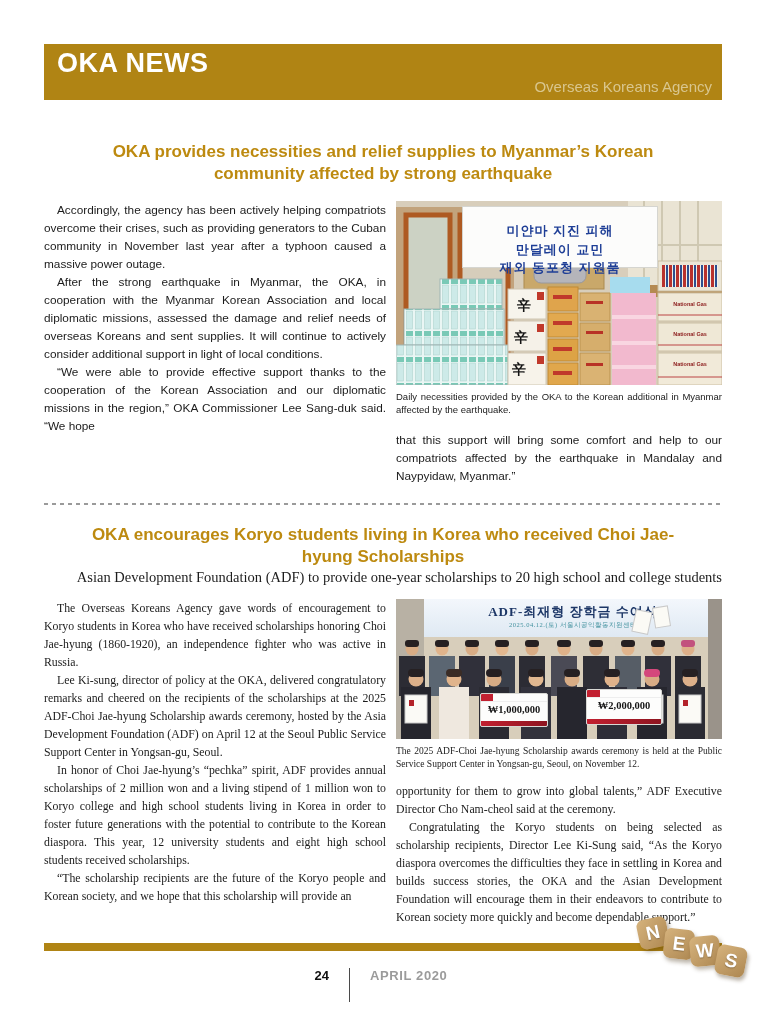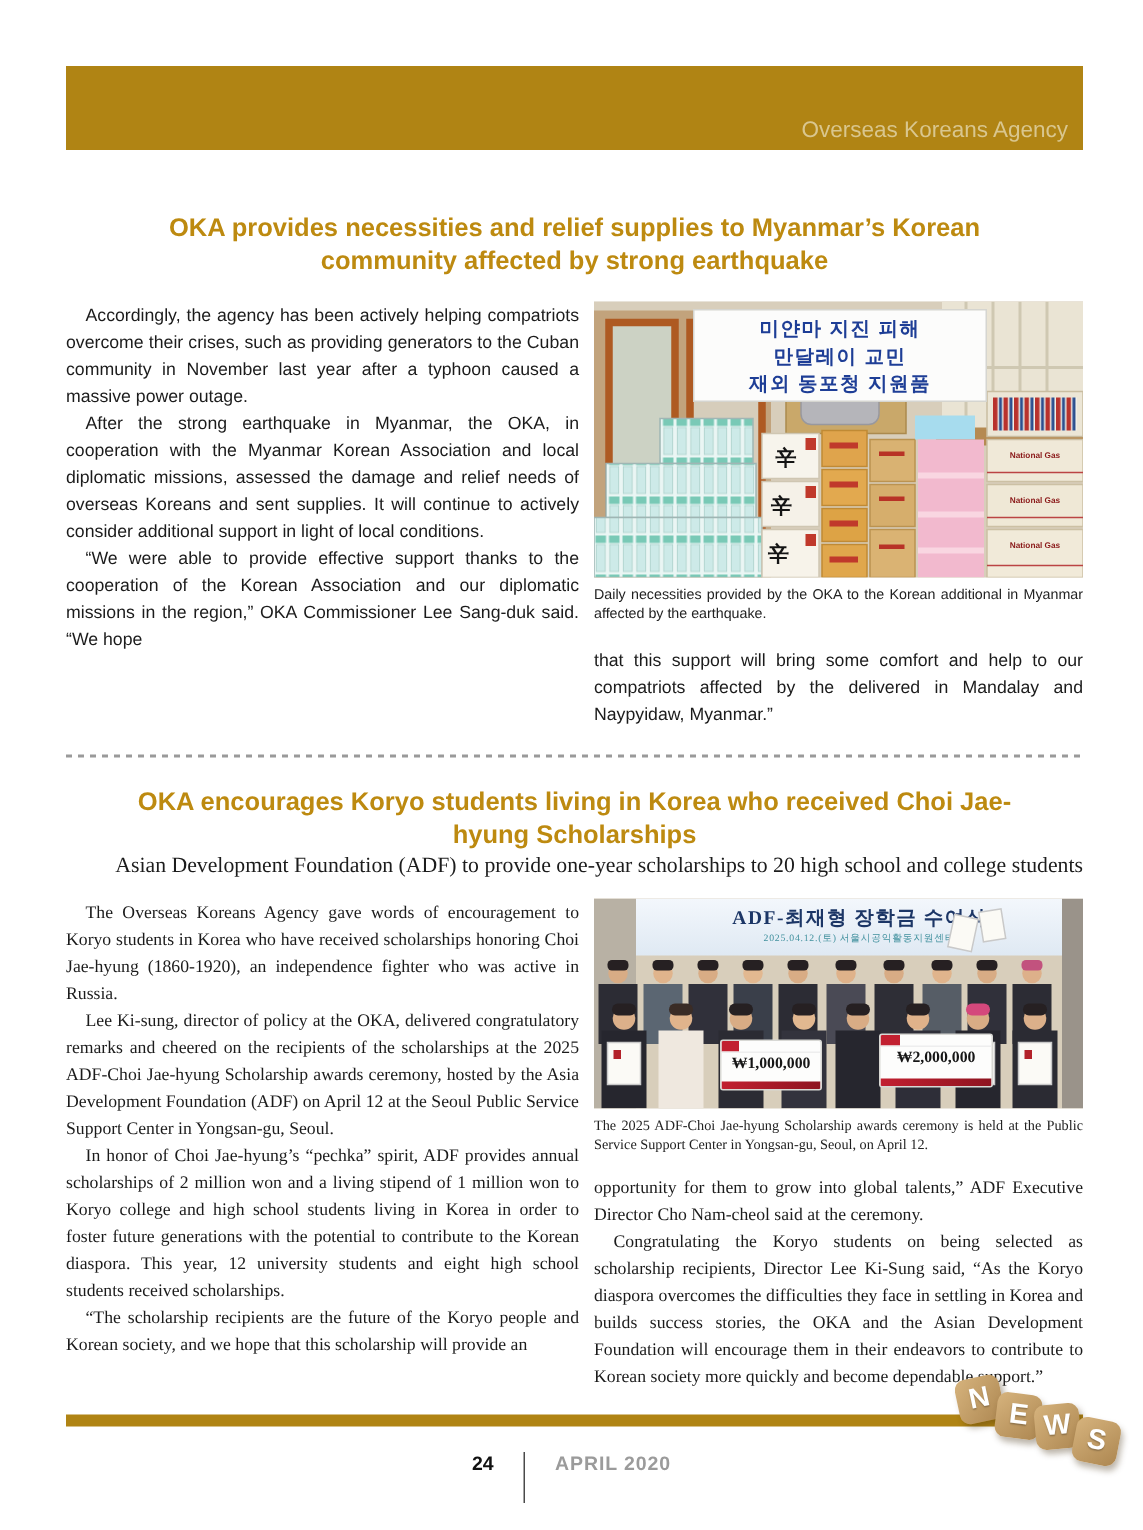--- a/index.html
+++ b/index.html
@@ -35,21 +35,21 @@
   .dash-divider { position:absolute; left:44px; top:503px; width:678px; height:2px;
     background:repeating-linear-gradient(90deg, #9a9a9a 0 4px, transparent 4px 8px); }
 
   
   .photo { position:relative; overflow:hidden; background:#d8cebb; }
   .photo1 { width:326px; height:184px; }
   .photo2 { width:326px; height:140px; }
   .photo svg { position:absolute; left:0; top:0; }
 
   .p1-banner { position:absolute; left:66px; top:5px; width:196px; height:62px; background:#fcfcfb;
-    border:1px solid #d5d5d0; text-align:center; padding-top:3px; z-index:3; }
+    border:1px solid #d5d5d0; text-align:center; padding-top:15px; z-index:3; }
   .p1-banner div { color:#1e3e96; font-weight:bold; font-size:13px; line-height:18.5px; letter-spacing:1px; }
   .shin-char { position:absolute; z-index:3; font-size:14px; font-weight:bold; color:#141414; }
   .shin1 { left:121px; top:96px; } .shin2 { left:118px; top:128px; } .shin3 { left:116px; top:160px; }
   .gas-label { position:absolute; z-index:3; width:60px; left:264px; text-align:center; font-size:5.5px; font-weight:bold; color:#8b1a1a; }
   .gas1 { top:100px; } .gas2 { top:130px; } .gas3 { top:160px; }
 
   .p2-banner { position:absolute; left:28px; top:0; width:298px; height:38px; z-index:1;
     background:linear-gradient(180deg,#f3f7fc,#dfe9f3); text-align:center; }
   .p2-banner-title { margin-top:4px; color:#1c3666; font-weight:bold; font-size:13px; letter-spacing:1px; }
   .p2-banner-sub { color:#43929f; font-size:6.5px; letter-spacing:0.5px; }
@@ -77,20 +77,21 @@
   .page-num { font-size:13px; font-weight:bold; color:#111; }
   .footer-sep { width:1px; height:34px; background:#4a4a4a; }
   .issue { font-size:13px; color:#9b9b9b; font-weight:bold; letter-spacing:0.6px; }
 </style>
 </head>
 <body>
 
 <div class="page">
 
   <div class="masthead">
+    <div class="masthead-title">OKA NEWS</div>
     <div class="masthead-sub">Overseas Koreans Agency</div>
   </div>
 
   <div class="art-title art1-title">OKA provides necessities and relief supplies to Myanmar’s Korean community affected by strong earthquake</div>
 
   <div class="cols cols-a1">
     <div class="col-left body-text">
       <p>Accordingly, the agency has been actively helping compatriots overcome their crises, such as providing generators to the Cuban community in November last year after a typhoon caused a massive power outage.</p>
       <p>After the strong earthquake in Myanmar, the OKA, in cooperation with the Myanmar Korean Association and local diplomatic missions, assessed the damage and relief needs of overseas Koreans and sent supplies. It will continue to actively consider additional support in light of local conditions.</p>
       <p>“We were able to provide effective support thanks to the cooperation of the Korean Association and our diplomatic missions in the region,” OKA Commissioner Lee Sang-duk said. “We hope</p>
@@ -174,21 +175,21 @@
         </div>
         <span class="shin-char shin1">辛</span>
         <span class="shin-char shin2">辛</span>
         <span class="shin-char shin3">辛</span>
         <span class="gas-label gas1">National Gas</span>
         <span class="gas-label gas2">National Gas</span>
         <span class="gas-label gas3">National Gas</span>
       </div>
       <div class="caption">Daily necessities provided by the OKA to the Korean additional in Myanmar affected by the earthquake.</div>
       <div class="body-text cont-a1">
-        <p class="no-indent">that this support will bring some comfort and help to our compatriots affected by the delivered in Mandalay and Naypyidaw, Myanmar.”</p>
+        <p class="no-indent">that this support will bring some comfort and help to our compatriots affected by the earthquake in Mandalay and Naypyidaw, Myanmar.”</p>
       </div>
     </div>
   </div>
 
   <div class="dash-divider"></div>
 
   <div class="art-title art2-title">OKA encourages Koryo students living in Korea who received Choi Jae-hyung Scholarships</div>
   <div class="art2-sub">Asian Development Foundation (ADF) to provide one-year scholarships to 20 high school and college students</div>
 
   <div class="cols cols-a2">
@@ -288,21 +289,21 @@
           <div class="check-head"></div>
           <div class="check-amount">₩1,000,000</div>
           <div class="check-band"></div>
         </div>
         <div class="check check2">
           <div class="check-head"></div>
           <div class="check-amount">₩2,000,000</div>
           <div class="check-band"></div>
         </div>
       </div>
-      <div class="caption">The 2025 ADF-Choi Jae-hyung Scholarship awards ceremony is held at the Public Service Support Center in Yongsan-gu, Seoul, on April 12.</div>
+      <div class="caption">The 2025 ADF-Choi Jae-hyung Scholarship awards ceremony is held at the Public Service Support Center in Yongsan-gu, Seoul, on November 12.</div>
       <div class="body-text cont-a2">
         <p class="no-indent">opportunity for them to grow into global talents,” ADF Executive Director Cho Nam-cheol said at the ceremony.</p>
         <p>Congratulating the Koryo students on being selected as scholarship recipients, Director Lee Ki-Sung said, “As the Koryo diaspora overcomes the difficulties they face in settling in Korea and builds success stories, the OKA and the Asian Development Foundation will encourage them in their endeavors to contribute to Korean society more quickly and become dependable support.”</p>
       </div>
     </div>
   </div>
 
   <div class="footer-bar"></div>
   <div class="news-icon">
     <div class="news-block nb-n">N</div>

